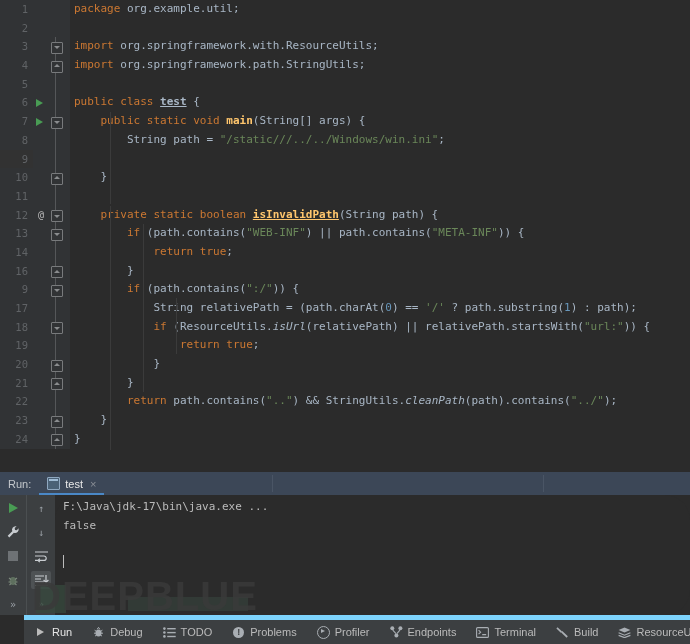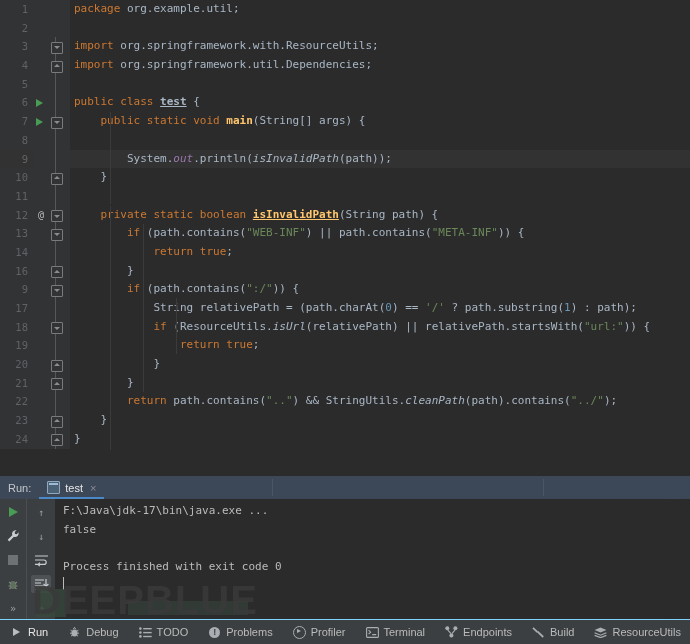--- a/index.html
+++ b/index.html
@@ -107,46 +107,46 @@
     font-weight:bold;font-size:40px;letter-spacing:1px;color:#3A3A3A;opacity:.85;
     pointer-events:none;user-select:none;white-space:nowrap;
   }
   .wm-green{position:absolute;left:36px;bottom:2px;width:30px;height:28px;background:#37493E;opacity:.75;}
   .wm-green2{position:absolute;left:128px;bottom:4px;width:120px;height:14px;background:#3A4A41;opacity:.5;}
 
   
   .statusbar{
     height:24px;min-height:24px;background:#3C3F41;display:flex;align-items:center;
     font-family:"Liberation Sans",sans-serif;font-size:11px;color:#BBBBBB;
-    border-top:1px solid #7dd3fc;position:relative;z-index:5;
+    border-top:5px solid #7dd3fc;position:relative;z-index:5;margin-left:24px;
   }
   .sb-item{display:flex;align-items:center;gap:5px;padding:0 10px;height:24px;white-space:nowrap;}
   .sb-item.active{color:#E6E6E6;}
   .sb-ico{width:13px;height:13px;display:flex;align-items:center;justify-content:center;color:#A9AEB3;font-size:11px;flex-shrink:0;}
   .sb-play{width:0;height:0;border-left:7px solid #BBBBBB;border-top:4px solid transparent;border-bottom:4px solid transparent;}
   .sb-circ{width:11px;height:11px;border-radius:50%;background:#A9AEB3;color:#3C3F41;font-size:9px;font-weight:bold;display:flex;align-items:center;justify-content:center;font-family:"Liberation Sans",sans-serif;}
   .sb-prof{width:11px;height:11px;border-radius:50%;border:1.4px solid #A9AEB3;position:relative;}
   .sb-prof::after{content:"";position:absolute;left:3px;top:2px;width:0;height:0;border-left:4px solid #A9AEB3;border-top:2.5px solid transparent;border-bottom:2.5px solid transparent;}
 </style>
 </head>
 <body>
 
 <div class="ide">
 
   <div class="editor">
     <div class="code-rows" id="code-rows">
         <div class="row"><div class="gutter-num">1</div><div class="gutter-run"></div><div class="gutter-fold"></div><div class="gutter-pad"></div><div class="code"><span class="kw">package </span><span class="def">org.example.util;</span></div></div>
         <div class="row"><div class="gutter-num">2</div><div class="gutter-run"></div><div class="gutter-fold"></div><div class="gutter-pad"></div><div class="code"></div></div>
         <div class="row"><div class="gutter-num">3</div><div class="gutter-run"></div><div class="gutter-fold"><span class="fold-line"></span><span class="fold-open"></span></div><div class="gutter-pad"></div><div class="code"><span class="kw">import </span><span class="def">org.springframework.with.ResourceUtils;</span></div></div>
-        <div class="row"><div class="gutter-num">4</div><div class="gutter-run"></div><div class="gutter-fold"><span class="fold-line"></span><span class="fold-close"></span></div><div class="gutter-pad"></div><div class="code"><span class="kw">import </span><span class="def">org.springframework.util.Dependencies;</span></div></div>
+        <div class="row"><div class="gutter-num">4</div><div class="gutter-run"></div><div class="gutter-fold"><span class="fold-line"></span><span class="fold-close"></span></div><div class="gutter-pad"></div><div class="code"><span class="kw">import </span><span class="def">org.springframework.path.StringUtils;</span></div></div>
         <div class="row"><div class="gutter-num">5</div><div class="gutter-run"></div><div class="gutter-fold"><span class="fold-line"></span></div><div class="gutter-pad"></div><div class="code"></div></div>
         <div class="row"><div class="gutter-num">6</div><div class="gutter-run"><span class="play-tri"></span></div><div class="gutter-fold"><span class="fold-line"></span></div><div class="gutter-pad"></div><div class="code"><span class="kw">public class </span><span class="cls bold underline">test</span><span class="def"> {</span></div></div>
         <div class="row"><div class="gutter-num">7</div><div class="gutter-run"><span class="play-tri"></span></div><div class="gutter-fold"><span class="fold-line"></span><span class="fold-open"></span></div><div class="gutter-pad"></div><div class="code"><span class="kw">    public static void </span><span class="fn bold">main</span><span class="def">(String[] args) {</span></div></div>
-        <div class="row"><div class="gutter-num">8</div><div class="gutter-run"></div><div class="gutter-fold"><span class="fold-line"></span></div><div class="gutter-pad"></div></div>
-        <div class="row caret"><div class="gutter-num">9</div><div class="gutter-run"></div><div class="gutter-fold"><span class="fold-line"></span></div><div class="gutter-pad"></div><div class="code"><span class="def">        System.</span><span class="fld">out</span><span class="def">.println(</span><span class="mi">isInvalidPath</span><span class="def">(path));</span></div></div>
+        <div class="row"><div class="gutter-num">8</div><div class="gutter-run"></div><div class="gutter-fold"><span class="fold-line"></span></div><div class="gutter-pad"></div><div class="code"><span class="def">        String path = </span><span class="str">"/static///../../Windows/win.ini"</span><span class="def">;</span></div></div>
+        <div class="row caret"><div class="gutter-num">9</div><div class="gutter-run"></div><div class="gutter-fold"><span class="fold-line"></span></div><div class="gutter-pad"></div></div>
         <div class="row"><div class="gutter-num">10</div><div class="gutter-run"></div><div class="gutter-fold"><span class="fold-line"></span><span class="fold-close"></span></div><div class="gutter-pad"></div><div class="code"><span class="def">    }</span></div></div>
         <div class="row"><div class="gutter-num">11</div><div class="gutter-run"></div><div class="gutter-fold"><span class="fold-line"></span></div><div class="gutter-pad"></div><div class="code"></div></div>
         <div class="row"><div class="gutter-num">12</div><div class="gutter-run"><span class="at-mark">@</span></div><div class="gutter-fold"><span class="fold-line"></span><span class="fold-open"></span></div><div class="gutter-pad"></div><div class="code"><span class="kw">    private static boolean </span><span class="fn bold underline">isInvalidPath</span><span class="def">(String path) {</span></div></div>
         <div class="row"><div class="gutter-num">13</div><div class="gutter-run"></div><div class="gutter-fold"><span class="fold-line"></span><span class="fold-open"></span></div><div class="gutter-pad"></div><div class="code"><span class="def">        </span><span class="kw">if</span><span class="def"> (path.contains(</span><span class="str">"WEB-INF"</span><span class="def">) || path.contains(</span><span class="str">"META-INF"</span><span class="def">)) {</span></div></div>
         <div class="row"><div class="gutter-num">14</div><div class="gutter-run"></div><div class="gutter-fold"><span class="fold-line"></span></div><div class="gutter-pad"></div><div class="code"><span class="def">            </span><span class="kw">return true</span><span class="def">;</span></div></div>
         <div class="row"><div class="gutter-num">16</div><div class="gutter-run"></div><div class="gutter-fold"><span class="fold-line"></span><span class="fold-close"></span></div><div class="gutter-pad"></div><div class="code"><span class="def">        }</span></div></div>
         <div class="row"><div class="gutter-num">9</div><div class="gutter-run"></div><div class="gutter-fold"><span class="fold-line"></span><span class="fold-open"></span></div><div class="gutter-pad"></div><div class="code"><span class="def">        </span><span class="kw">if</span><span class="def"> (path.contains(</span><span class="str">":/"</span><span class="def">)) {</span></div></div>
         <div class="row"><div class="gutter-num">17</div><div class="gutter-run"></div><div class="gutter-fold"><span class="fold-line"></span></div><div class="gutter-pad"></div><div class="code"><span class="def">            String relativePath = (path.charAt(</span><span class="num">0</span><span class="def">) == </span><span class="str">'/'</span><span class="def"> ? path.substring(</span><span class="num">1</span><span class="def">) : path);</span></div></div>
         <div class="row"><div class="gutter-num">18</div><div class="gutter-run"></div><div class="gutter-fold"><span class="fold-line"></span><span class="fold-open"></span></div><div class="gutter-pad"></div><div class="code"><span class="def">            </span><span class="kw">if</span><span class="def"> (ResourceUtils.</span><span class="mi">isUrl</span><span class="def">(relativePath) || relativePath.startsWith(</span><span class="str">"url:"</span><span class="def">)) {</span></div></div>
         <div class="row"><div class="gutter-num">19</div><div class="gutter-run"></div><div class="gutter-fold"><span class="fold-line"></span></div><div class="gutter-pad"></div><div class="code"><span class="def">                </span><span class="kw">return true</span><span class="def">;</span></div></div>
@@ -211,21 +211,20 @@
               <path d="M1 2h9M1 5h6M1 8h9M12 1v7M9.6 6l2.4 2.4L14.4 6M1 11.5h13" stroke="#C9CDD1" stroke-width="1.2" fill="none"></path>
             </svg>
           </div>
           <div class="tbtn" style="font-size: 10px; margin-top: auto; margin-bottom: 2px;">»</div>
         </div>
 
       <div class="console">
         <div class="cline"><span class="cmd">F:\Java\jdk-17\bin\java.exe ...</span></div>
         <div class="cline">false</div>
         <div class="cline"></div>
-        <div class="cline">Process finished with exit code 0</div>
         <div class="cline"><span class="caret-bar"></span></div>
       </div>
 
       <div class="wm-green"></div>
       <div class="wm-green2"></div>
       <div class="watermark">DEEPBLUE</div>
     </div>
   </div>
 
   <div class="statusbar" id="statusbar">
@@ -264,40 +263,40 @@
         <span>Problems</span>
       </div>
       <div class="sb-item">
         <span class="sb-ico">
           <span class="sb-prof"></span>
         </span>
         <span>Profiler</span>
       </div>
       <div class="sb-item">
         <span class="sb-ico">
-          <svg width="13" height="11" viewBox="0 0 13 11">
-            <rect x="0.6" y="0.6" width="11.8" height="9.8" rx="1" stroke="#A9AEB3" stroke-width="1.1" fill="none"></rect>
-            <path d="M2.6 3.2l2 2-2 2M6.2 7.6h4" stroke="#A9AEB3" stroke-width="1.1" fill="none"></path>
-          </svg>
-        </span>
-        <span>Terminal</span>
-      </div>
-      <div class="sb-item">
-        <span class="sb-ico">
           <svg width="13" height="12" viewBox="0 0 13 12">
             <circle cx="2.3" cy="2.3" r="2" fill="#A9AEB3"></circle>
             <circle cx="10.4" cy="2.3" r="2" fill="#A9AEB3"></circle>
             <circle cx="6.4" cy="9.6" r="2" fill="#A9AEB3"></circle>
             <path d="M2.8 4.2L6 7.7M9.9 4.2L6.9 7.7" stroke="#A9AEB3" stroke-width="1.1"></path>
           </svg>
         </span>
         <span>Endpoints</span>
       </div>
       <div class="sb-item">
         <span class="sb-ico">
+          <svg width="13" height="11" viewBox="0 0 13 11">
+            <rect x="0.6" y="0.6" width="11.8" height="9.8" rx="1" stroke="#A9AEB3" stroke-width="1.1" fill="none"></rect>
+            <path d="M2.6 3.2l2 2-2 2M6.2 7.6h4" stroke="#A9AEB3" stroke-width="1.1" fill="none"></path>
+          </svg>
+        </span>
+        <span>Terminal</span>
+      </div>
+      <div class="sb-item">
+        <span class="sb-ico">
           <svg width="13" height="12" viewBox="0 0 13 12">
             <path d="M1.5 1.2l4.6 4.3-1.3 1.3L0.4 2.4z" fill="#A9AEB3"></path>
             <path d="M5.6 5.6l5.6 5.4" stroke="#A9AEB3" stroke-width="1.8"></path>
           </svg>
         </span>
         <span>Build</span>
       </div>
       <div class="sb-item">
         <span class="sb-ico">
           <svg width="13" height="11" viewBox="0 0 13 11">

